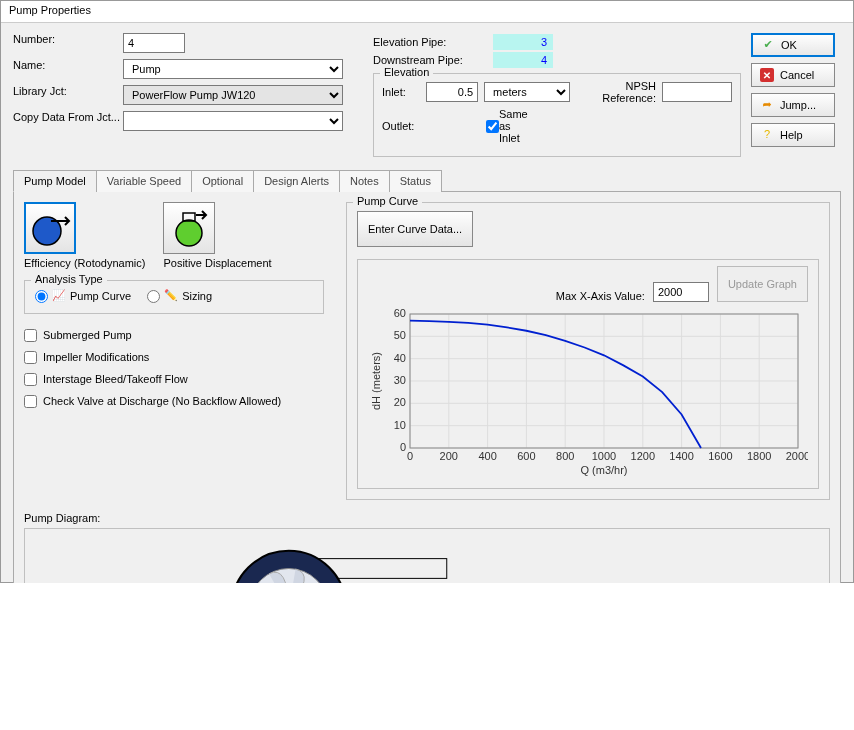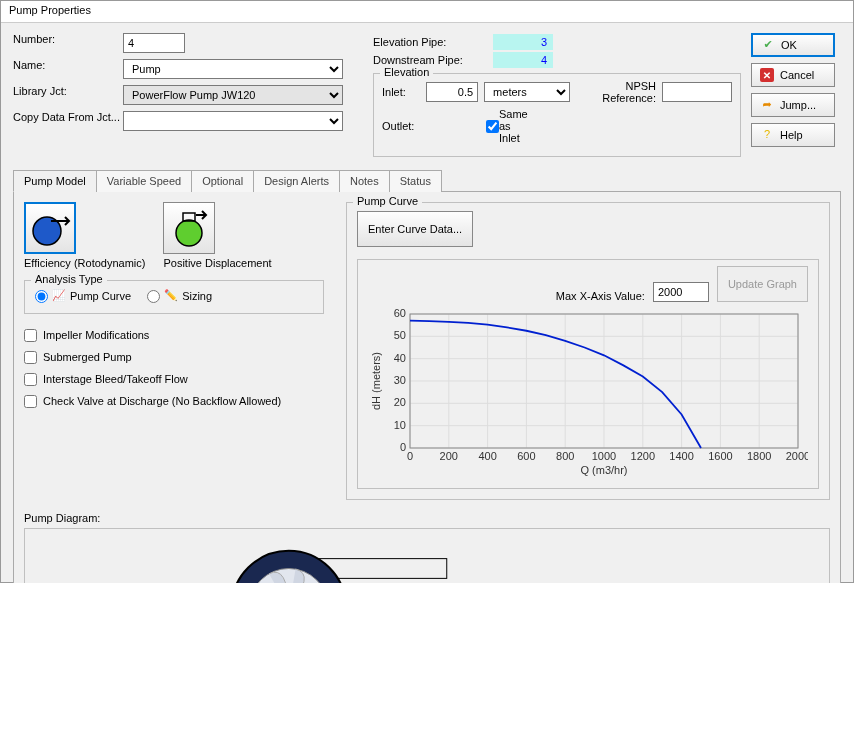--- a/index.html
+++ b/index.html
@@ -198,25 +198,25 @@
                   <input type="radio" name="atype" style="">
                   <span class="icon-sm">✏️</span>
                   <span>Sizing</span>
                 </label>
             </div>
           </div>
 
           <div class="checkstack">
             <label>
                 <input type="checkbox" style="">
-                <span>Impeller Modifications</span>
+                <span>Submerged Pump</span>
               </label>
             <label>
                 <input type="checkbox" style="">
-                <span>Submerged Pump</span>
+                <span>Impeller Modifications</span>
               </label>
             <label>
                 <input type="checkbox" style="">
                 <span>Interstage Bleed/Takeoff Flow</span>
               </label>
             <label>
                 <input type="checkbox" style="">
                 <span>Check Valve at Discharge (No Backflow Allowed)</span>
               </label>
           </div>

